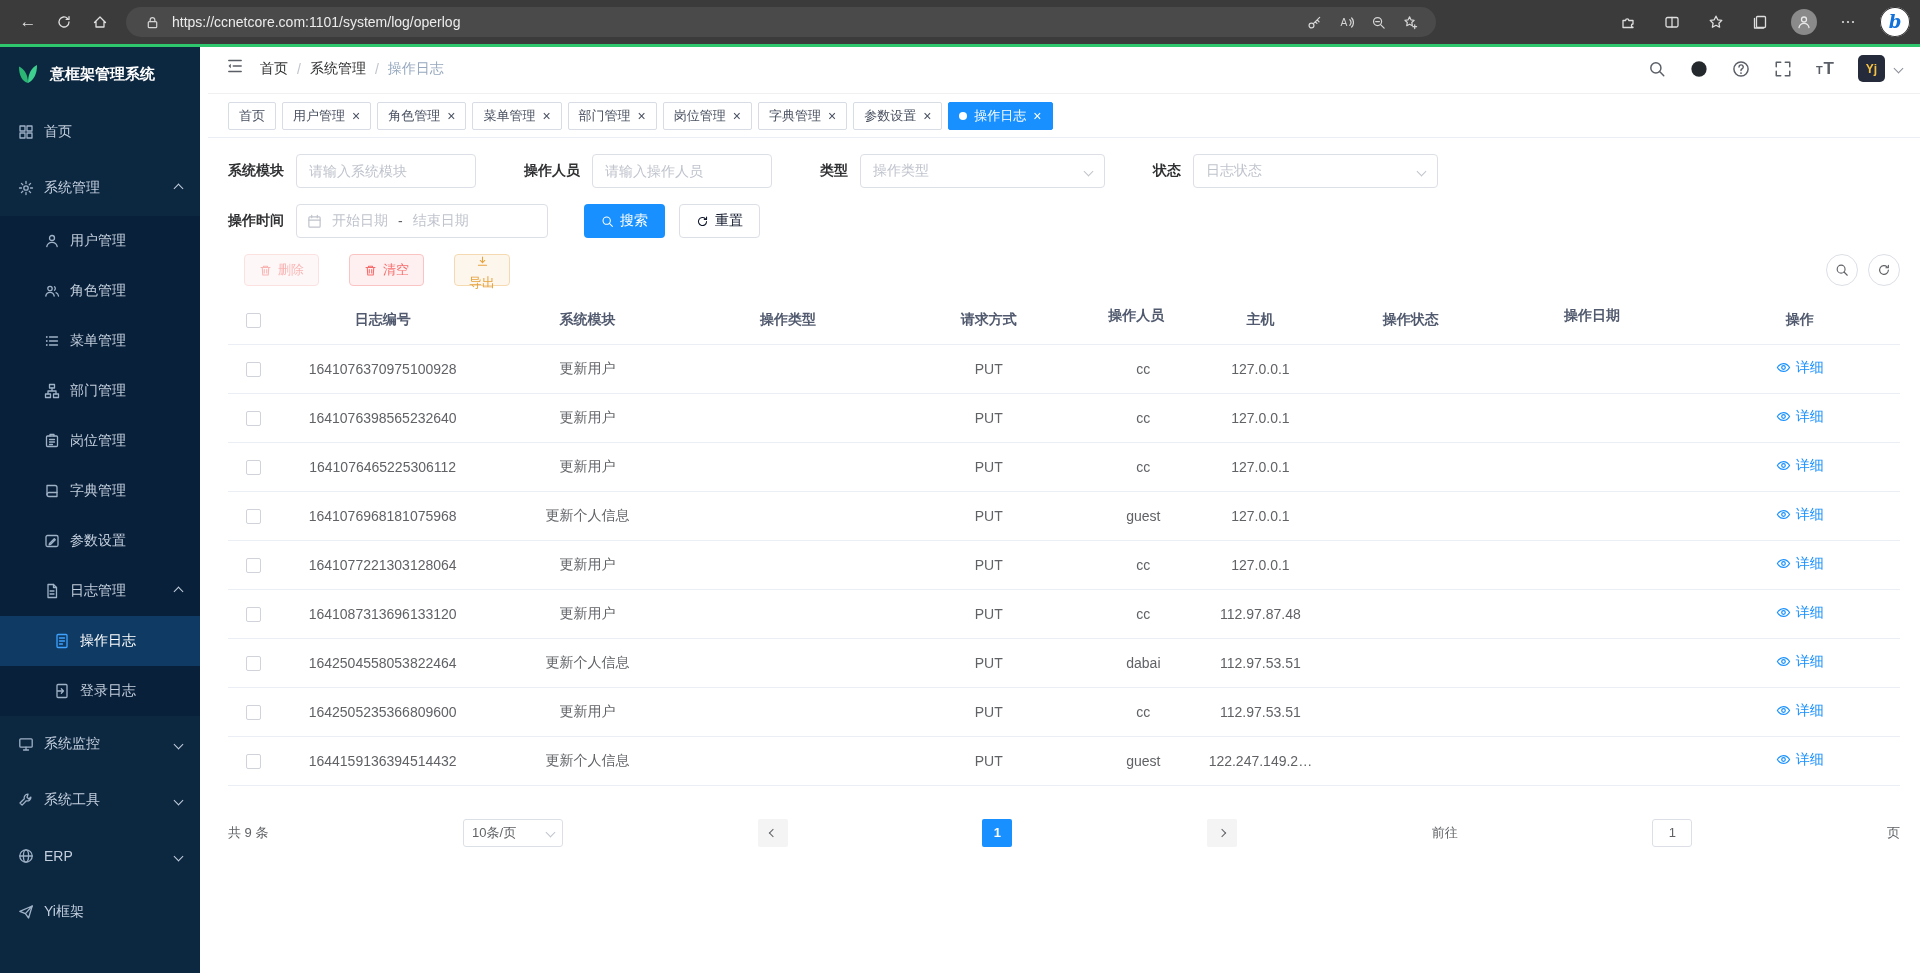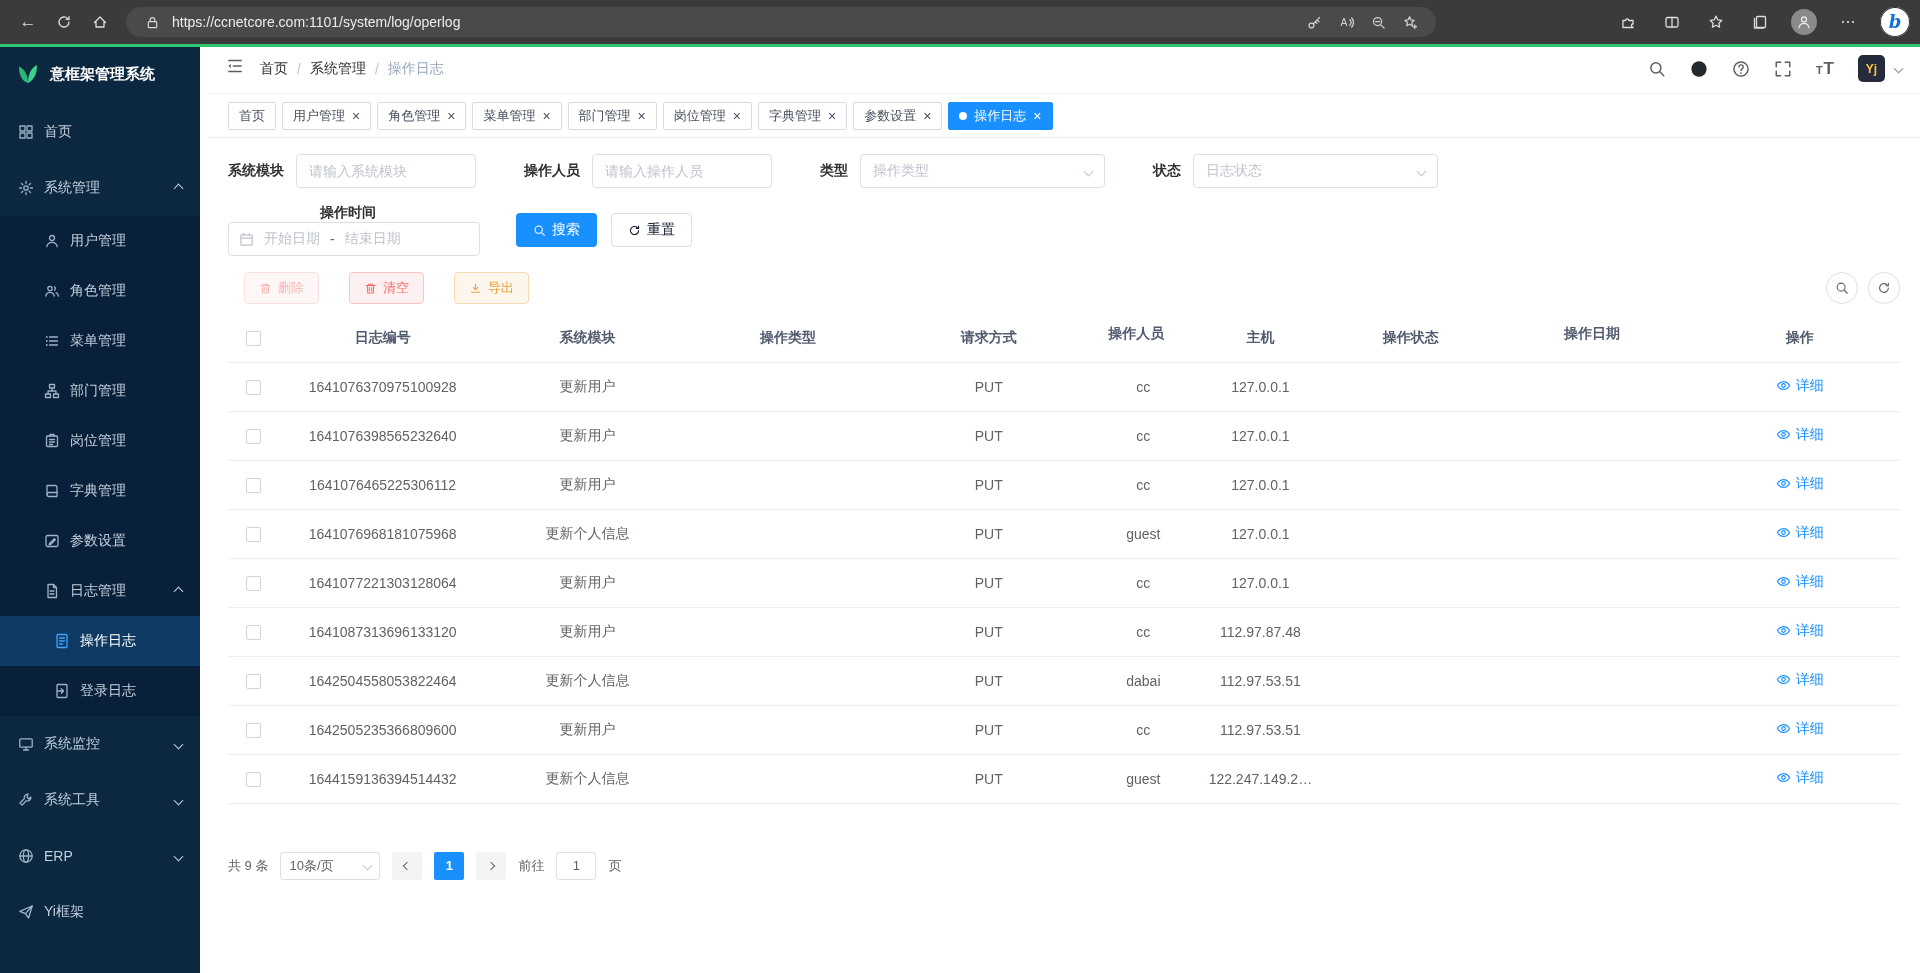--- a/index.html
+++ b/index.html
@@ -104,21 +104,21 @@
   .btn { height:34px; border-radius:4px; display:inline-flex; align-items:center; gap:6px;
          padding:0 16px; font-size:14px; border:1px solid transparent; cursor:pointer;
          background:#fff; font-family:inherit; white-space:nowrap;margin-left:16px; }
   .btn .ic { font-size:13px; }
   .btn-primary { background:#1890ff; color:#fff; margin-left:36px; }
   .btn-default { border-color:#dcdfe6; color:#0f172a; margin-left:14px; }
   .toolbar { display:flex; align-items:center; margin:2px 0 10px; }
   .tbtn { height:32px; font-size:13px; padding:0 14px; margin-right:14px; }
   .btn-danger { background:#fef0f0; border-color:#fbc4c4; color:#f56c6c; }
   .btn-danger.disabled { opacity:.5; cursor:not-allowed; }
-  .btn-warning { background:#fdf6ec; border-color:#f5dab1; color:#e6a23c; }
+  .btn-warning { background:#fdf6ec; border-color:#f5dab1; color:#e6a23c;flex-direction:column; }
   .toolbar-right { margin-left:auto; display:flex; gap:10px; }
   .circle-btn { width:32px; height:32px; border:1px solid #dcdfe6; border-radius:50%;
                 display:flex; align-items:center; justify-content:center; color:#606266;
                 background:#fff; cursor:pointer; }
   .circle-btn .ic { font-size:14px; }
 
   
   table { width:100%; border-collapse:collapse; table-layout:fixed; }
   thead th { height:48px; font-weight:bold; color:#515a6e; font-size:14px; text-align:center;
              border-bottom:1px solid #ebeef5; background:#fff; }
@@ -128,22 +128,22 @@
          border-radius:2px; background:#fff; cursor:pointer; vertical-align:middle; }
   .sorter { display:inline-flex; flex-direction:column; margin-left:6px; vertical-align:-3px; cursor:pointer; }
   .sorter i { display:block; width:0; height:0; border:4px solid transparent; }
   .s-up { border-bottom:5px solid #c0c4cc; margin-bottom:2px; }
   .s-down { border-top:5px solid #c0c4cc; }
   .detail-link { color:#1890ff; display:inline-flex; align-items:center; gap:5px;
                  font-size:14px; cursor:pointer; }
   .detail-link .ic { font-size:15px; }
 
   
-  .pagination { display:flex; align-items:center; justify-content:flex-start; gap:12px;
-                margin-top:48px; color:#606266; font-size:13px; }
+  .pagination { display:flex; align-items:center; justify-content:space-between; gap:12px;
+                margin-top:33px; color:#606266; font-size:13px; }
   .psel { width:100px; height:28px; border:1px solid #dcdfe6; border-radius:3px;
           display:flex; align-items:center; justify-content:space-between; padding:0 8px;
           cursor:pointer; color:#606266; }
   .psel .chev { color:#c0c4cc; }
   .pbtn { min-width:30px; height:28px; background:#f4f4f5; border-radius:2px; display:flex;
           align-items:center; justify-content:center; color:#606266; cursor:pointer; }
   .pbtn .chev { width:6px; height:6px; }
   .pbtn.active { background:#1890ff; color:#fff; font-weight:bold; }
   .goto-input { width:40px; height:28px; border:1px solid #dcdfe6; border-radius:3px;
                 text-align:center; font-size:13px; color:#606266; outline:none; font-family:inherit; }
@@ -558,21 +558,21 @@
         </div>
         <div class="fitem">
           <span class="flabel">状态</span>
           <div class="sel">
             <span>日志状态</span>
             <span class="chev down"></span>
           </div>
         </div>
       </div>
       <div class="frow">
-        <div class="fitem" style="margin-right:0;flex-direction:column;">
+        <div class="fitem" style="margin-right:0;">
           <span class="flabel">操作时间</span>
           <div class="daterange">
             <span class="ic">
                 <svg viewBox="0 0 16 16" fill="none" stroke="currentColor" stroke-width="1.3" stroke-linecap="round" stroke-linejoin="round">
                   <rect x="2" y="3" width="12" height="11" rx="1"></rect>
                   <path d="M2 6.5h12M5 1.5V4M11 1.5V4"></path>
                 </svg>
               </span>
             <span>开始日期</span>
             <span class="dr-sep">-</span>

